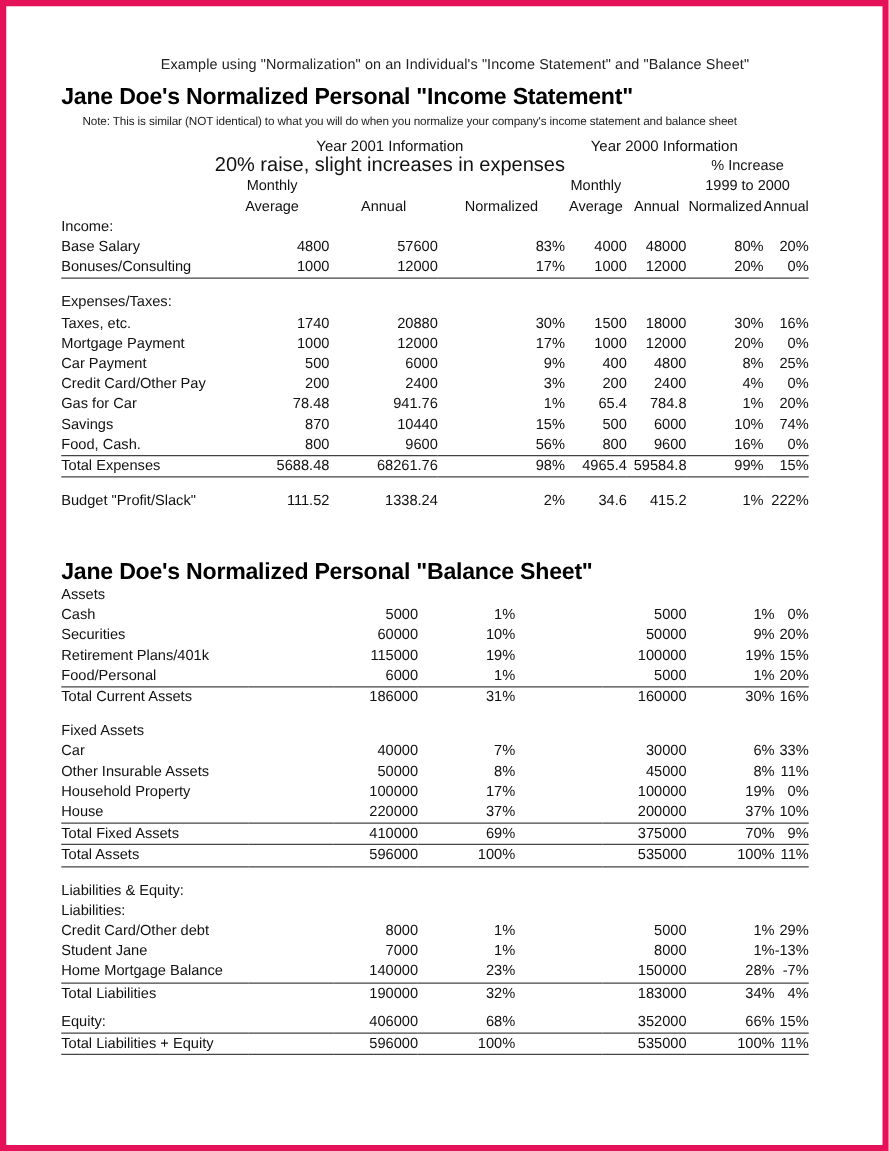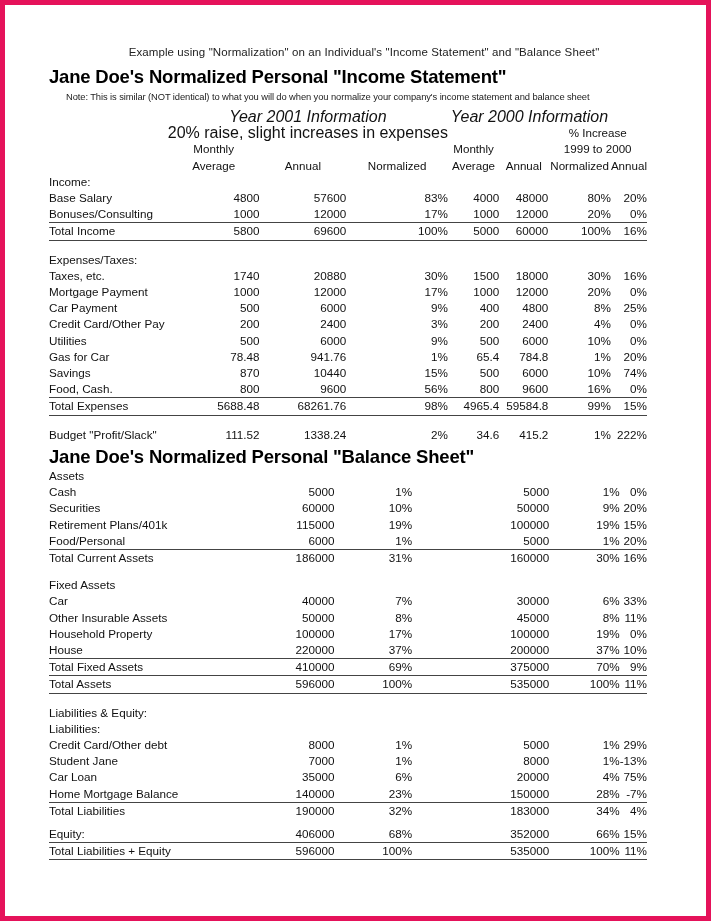--- a/index.html
+++ b/index.html
@@ -84,24 +84,23 @@
   .c-n1   { width: 82px; }
   .c-m2   { width: 76px; }
   .c-a2   { width: 70px; }
   .c-n2   { width: 74px; }
   .c-pct  { width: 0px; }
   tr.rule-bot > td  { border-bottom: 1.3px solid #444; }
   tr.spacer > td    { height: 11px; line-height: 11px; border: none; }
   tr.spacer-sm > td { height: 7px; line-height: 7px; border: none; }
 
   .hdr-year {
-    font-size: 16px;
+    font-size: 12px;
     font-weight: bold;
     text-align: center;
-    font-style: italic;
   }
   .hdr-sub {
     font-size: 16px;
     text-align: right;
   }
   .hdr-col {
     font-size: 11.6px;
     text-align: center;
     padding-right: 8px;
   }
@@ -186,30 +185,20 @@
         <tr class="rule-bot">
           <td class="lbl">Bonuses/Consulting</td>
           <td class="num">1000</td>
           <td class="num">12000</td>
           <td class="num">17%</td>
           <td class="num">1000</td>
           <td class="num">12000</td>
           <td class="num">20%</td>
           <td class="num b">0%</td>
         </tr>
-        <tr class="rule-bot">
-          <td class="lbl b">Total Income</td>
-          <td class="num b">5800</td>
-          <td class="num b">69600</td>
-          <td class="num b">100%</td>
-          <td class="num b">5000</td>
-          <td class="num b">60000</td>
-          <td class="num b">100%</td>
-          <td class="num b">16%</td>
-        </tr>
 
         <tr class="spacer">
             <td colspan="8"></td>
           </tr>
 
         <tr>
           <td class="lbl sec-head-plain">Expenses/Taxes:</td>
           <td colspan="7"></td>
         </tr>
 
@@ -244,30 +233,20 @@
           <td class="num b">25%</td>
         </tr>
         <tr>
           <td class="lbl">Credit Card/Other Pay</td>
           <td class="num">200</td>
           <td class="num">2400</td>
           <td class="num">3%</td>
           <td class="num">200</td>
           <td class="num">2400</td>
           <td class="num">4%</td>
-          <td class="num b">0%</td>
-        </tr>
-        <tr>
-          <td class="lbl">Utilities</td>
-          <td class="num">500</td>
-          <td class="num">6000</td>
-          <td class="num">9%</td>
-          <td class="num">500</td>
-          <td class="num">6000</td>
-          <td class="num">10%</td>
           <td class="num b">0%</td>
         </tr>
         <tr>
           <td class="lbl">Gas for Car</td>
           <td class="num">78.48</td>
           <td class="num">941.76</td>
           <td class="num">1%</td>
           <td class="num">65.4</td>
           <td class="num">784.8</td>
           <td class="num">1%</td>
@@ -487,30 +466,20 @@
         <tr>
           <td class="lbl">Student Jane</td>
           <td></td>
           <td class="num">7000</td>
           <td class="num b">1%</td>
           <td></td>
           <td class="num">8000</td>
           <td class="num b">1%</td>
           <td class="num b">-13%</td>
         </tr>
-        <tr>
-          <td class="lbl">Car Loan</td>
-          <td></td>
-          <td class="num">35000</td>
-          <td class="num b">6%</td>
-          <td></td>
-          <td class="num">20000</td>
-          <td class="num b">4%</td>
-          <td class="num b">75%</td>
-        </tr>
         <tr class="rule-bot">
           <td class="lbl">Home Mortgage Balance</td>
           <td></td>
           <td class="num">140000</td>
           <td class="num b">23%</td>
           <td></td>
           <td class="num">150000</td>
           <td class="num b">28%</td>
           <td class="num b">-7%</td>
         </tr>

